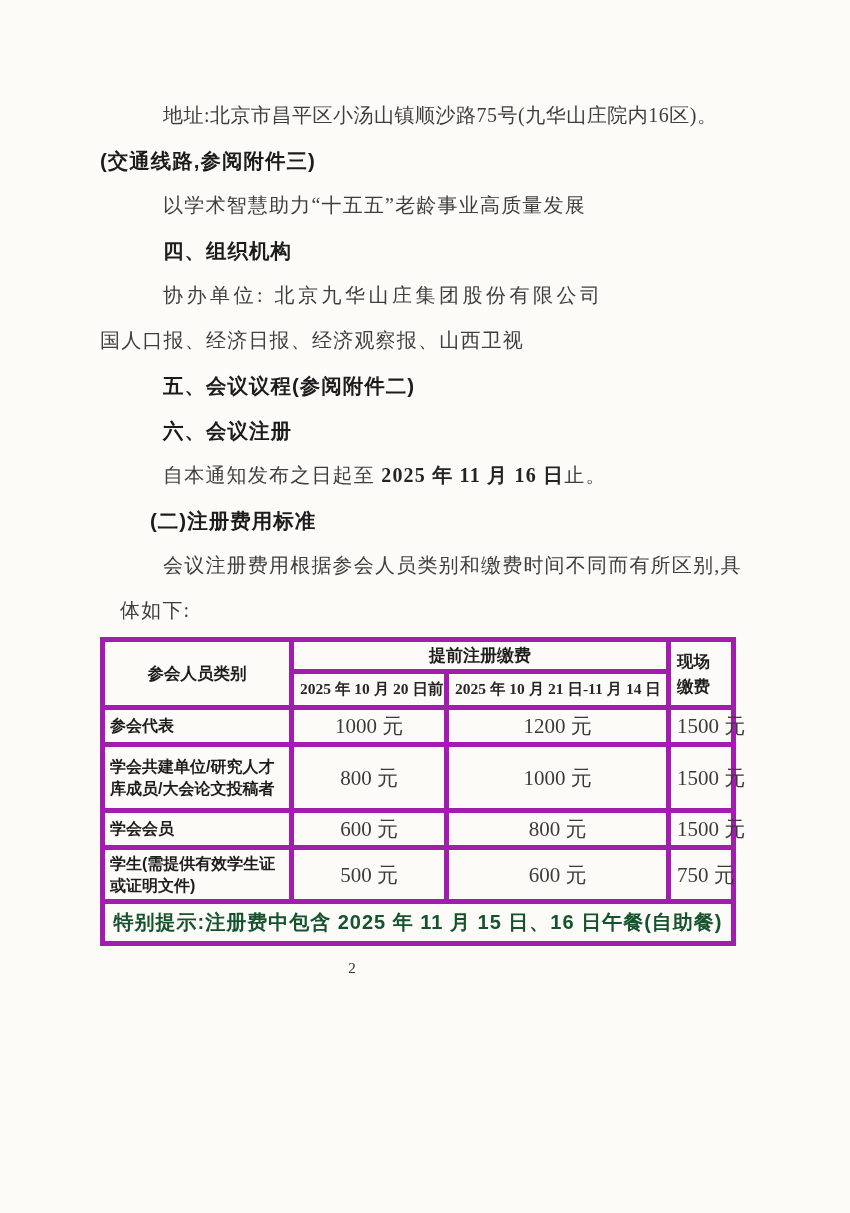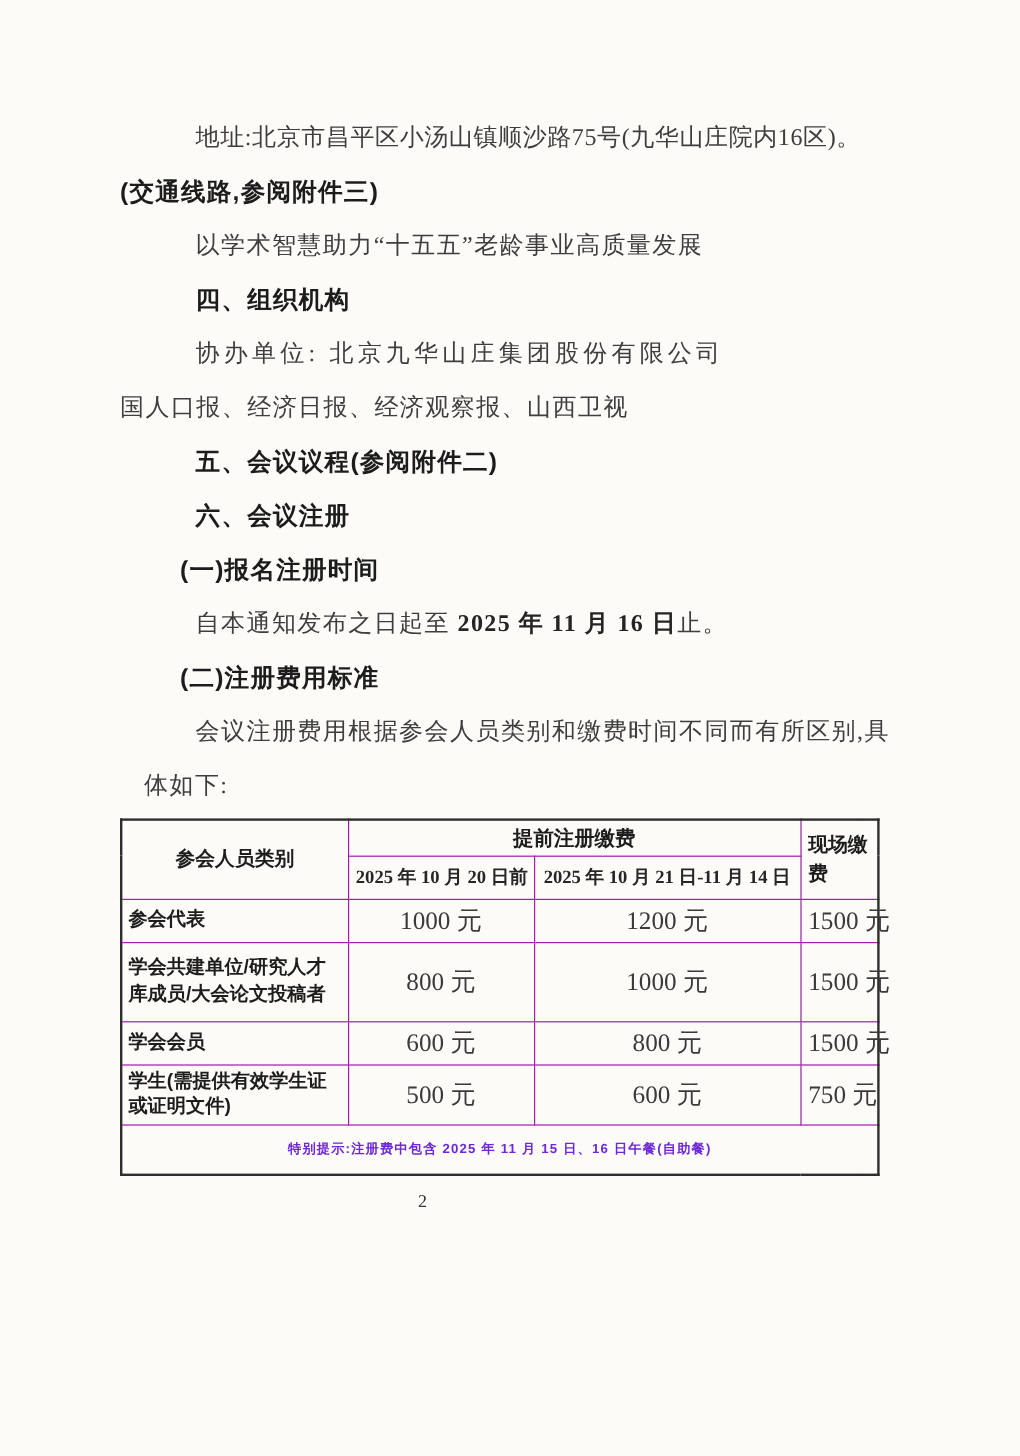--- a/index.html
+++ b/index.html
@@ -42,21 +42,21 @@
   
   table.fee{
     width:631px;
     margin-top:4px;
     border-collapse:collapse;
     table-layout:fixed;
     border:2px solid #2e2e2e;
     background:transparent;
   }
   table.fee th,table.fee td{
-    border:1px solid #a21caf;
+    border:5px solid #a21caf;
     padding:2px 6px;
     vertical-align:middle;
     margin-top:12px;
   }
   thead tr.h1{height:30px;}
   thead tr.h2{height:36px;}
   tbody tr:nth-child(1){height:36px;}
   tbody tr:nth-child(2){height:66px;}
   tbody tr:nth-child(3){height:36px;}
   tbody tr:nth-child(4){height:40px;}
@@ -83,21 +83,21 @@
     font-family:"Liberation Sans","DejaVu Sans",sans-serif;
     font-weight:bold;font-size:16px;color:#1d1d1d;
     text-align:left;line-height:1.35;padding:3px 5px;
   }
   tbody td.val{
     font-family:"Liberation Serif","DejaVu Serif",serif;
     font-size:21px;color:#3a3a3a;text-align:center;white-space:nowrap;
   }
   tfoot td{
     font-family:"Liberation Sans","DejaVu Sans",sans-serif;
-    font-weight:bold;font-size:11px;color:#6d28d9;
+    font-weight:bold;font-size:20px;color:#14532d;
     text-align:center;letter-spacing:1px;
   }
   
   .page-number{
     margin-top:12px;
     text-align:center;
     font-family:"Liberation Serif","DejaVu Serif",serif;
     font-size:15px;color:#333;line-height:20px;
   }
 </style>
@@ -109,21 +109,20 @@
 
     <div>
         <div class="line body indent ls05">地址:北京市昌平区小汤山镇顺沙路75号(九华山庄院内16区)。</div>
         <div class="line boldline">(交通线路,参阅附件三)</div>
         <div class="line body indent ls1">以学术智慧助力“十五五”老龄事业高质量发展</div>
         <div class="line heading indent">四、组织机构</div>
         <div class="line body indent ls3">协办单位: 北京九华山庄集团股份有限公司</div>
         <div class="line body ls1">国人口报、经济日报、经济观察报、山西卫视</div>
         <div class="line heading indent">五、会议议程(参阅附件二)</div>
         <div class="line heading indent">六、会议注册</div>
-        <div class="line heading indent2">(一)报名注册时间</div>
         <div class="line body indent ls1"><span>自本通知发布之日起至 </span><span class="seg-b">2025 年 11 月 16 日</span><span>止。</span></div>
         <div class="line heading indent2">(二)注册费用标准</div>
         <div class="line body indent ls1">会议注册费用根据参会人员类别和缴费时间不同而有所区别,具</div>
         <div class="line body indent3 ls1">体如下:</div>
       </div>
 
     <table class="fee">
       <colgroup>
         <col style="width:189px">
         <col style="width:155px">

